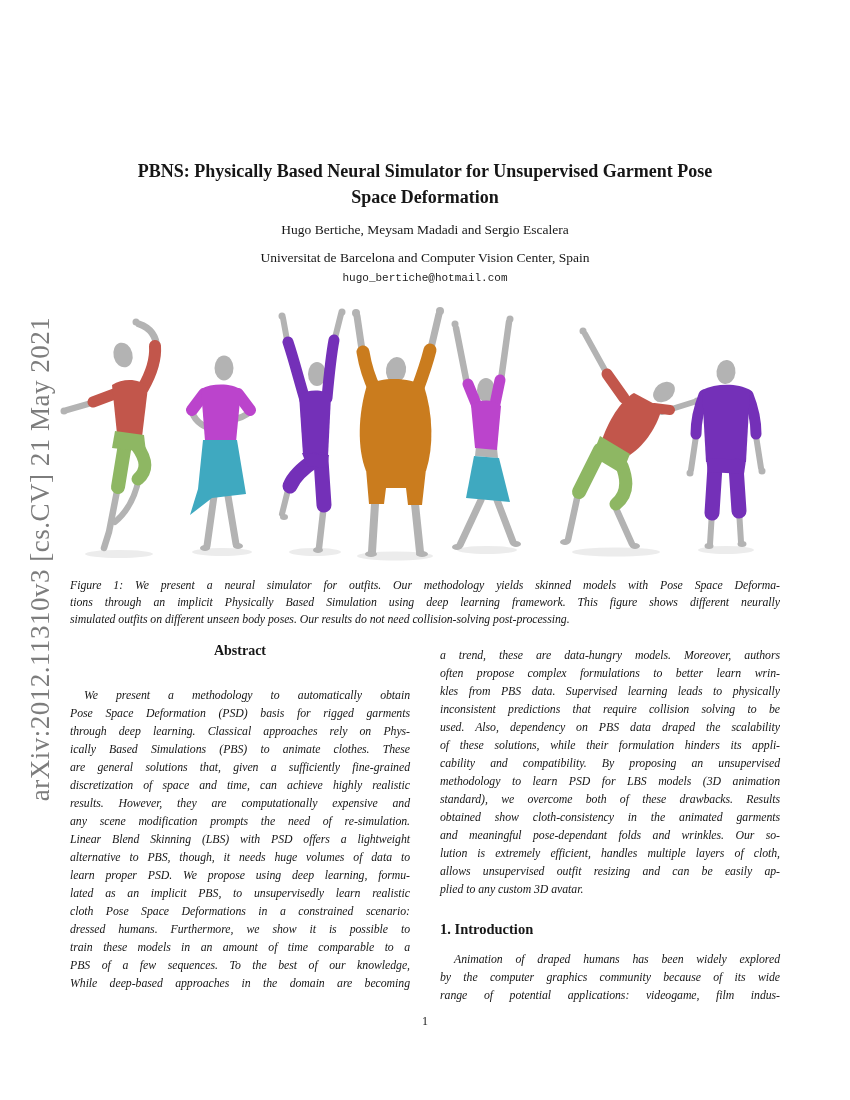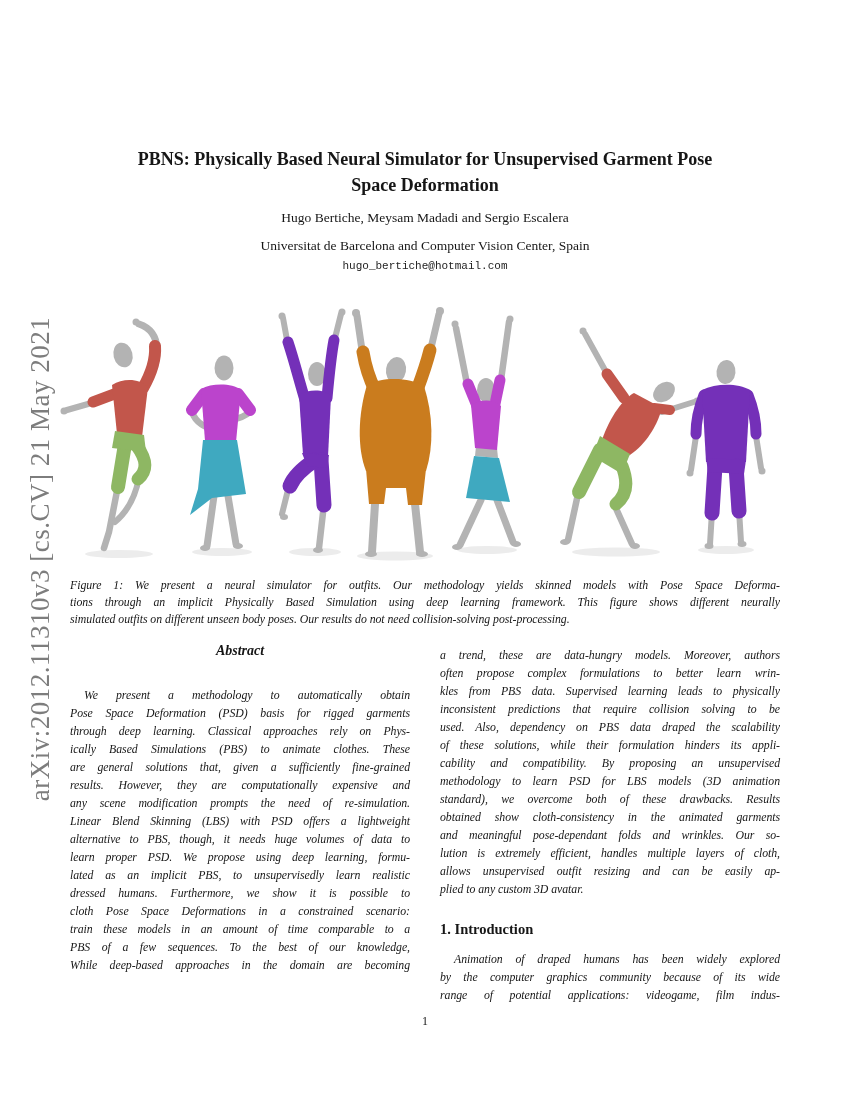--- a/index.html
+++ b/index.html
@@ -5,30 +5,30 @@
   html,body{margin:0;padding:0;}
   body{
     width:850px;height:1100px;background:#ffffff;position:relative;overflow:hidden;
     font-family:"Liberation Serif", serif;color:#161616;
   }
   .watermark{
     position:absolute;left:-234px;top:543px;width:550px;height:32px;
     transform:rotate(-90deg);text-align:center;
     font-size:27px;letter-spacing:0.5px;white-space:nowrap;
   }
-  .titleblock{position:absolute;top:146px;left:70px;width:710px;text-align:center;}
+  .titleblock{position:absolute;top:158px;left:70px;width:710px;text-align:center;}
   .title-line{font-size:18px;font-weight:bold;line-height:26px;}
   .authors{margin-top:12px;font-size:13.5px;}
   .affil{margin-top:12px;font-size:13.5px;}
   .email{margin-top:6px;font-family:"Liberation Mono", monospace;font-size:11px;color:#232323;}
   .figure-wrap{position:absolute;top:298px;left:50px;width:740px;height:272px;}
   .caption{position:absolute;top:577px;left:70px;width:710px;font-size:11.8px;line-height:17px;}
   .columns{position:absolute;top:640px;left:70px;width:710px;display:flex;gap:30px;}
   .col{width:340px;font-size:11.8px;line-height:18px;}
-  .abstract-heading{text-align:center;font-weight:bold;font-size:14px;margin:2px 0 26px 0;font-style:italic;}
+  .abstract-heading{text-align:center;font-weight:bold;font-size:14px;margin:2px 0 26px 0;}
   .abstract-text{font-style:italic;}
   .rc-abstract{margin-top:6px;}
   .section-heading{font-weight:bold;font-size:14.5px;margin:22px 0 12px 0;}
   .jline{text-align:justify;text-align-last:justify;letter-spacing:-0.05px;font-style:italic;}
   .jline.noju{text-align:left;text-align-last:auto;}
   .jline.indent{text-indent:14px;}
   .pagenum{position:absolute;top:1014px;left:0;width:850px;text-align:center;font-size:12px;}
 </style>
 </head>
 <body>
@@ -232,28 +232,29 @@
 
 <div class="columns">
   <div class="col">
     <div class="abstract-heading">Abstract</div>
     <div class="abstract-text">
         <div class="jline indent">We present a methodology to automatically obtain</div>
         <div class="jline">Pose Space Deformation (PSD) basis for rigged garments</div>
         <div class="jline">through deep learning. Classical approaches rely on Phys-</div>
         <div class="jline">ically Based Simulations (PBS) to animate clothes. These</div>
         <div class="jline">are general solutions that, given a sufficiently fine-grained</div>
+        <div class="jline">discretization of space and time, can achieve highly realistic</div>
         <div class="jline">results. However, they are computationally expensive and</div>
         <div class="jline">any scene modification prompts the need of re-simulation.</div>
         <div class="jline">Linear Blend Skinning (LBS) with PSD offers a lightweight</div>
         <div class="jline">alternative to PBS, though, it needs huge volumes of data to</div>
         <div class="jline">learn proper PSD. We propose using deep learning, formu-</div>
         <div class="jline">lated as an implicit PBS, to unsupervisedly learn realistic</div>
+        <div class="jline">cloth Pose Space Deformations in a constrained scenario:</div>
         <div class="jline">dressed humans.  Furthermore, we show it is possible to</div>
-        <div class="jline">cloth Pose Space Deformations in a constrained scenario:</div>
         <div class="jline">train these models in an amount of time comparable to a</div>
         <div class="jline">PBS of a few sequences.  To the best of our knowledge,</div>
         <div class="jline">While deep-based approaches in the domain are becoming</div>
       </div>
   </div>
   <div class="col">
     <div class="abstract-text rc-abstract">
         <div class="jline">a trend, these are data-hungry models.  Moreover, authors</div>
         <div class="jline">often propose complex formulations to better learn wrin-</div>
         <div class="jline">kles from PBS data. Supervised learning leads to physically</div>

